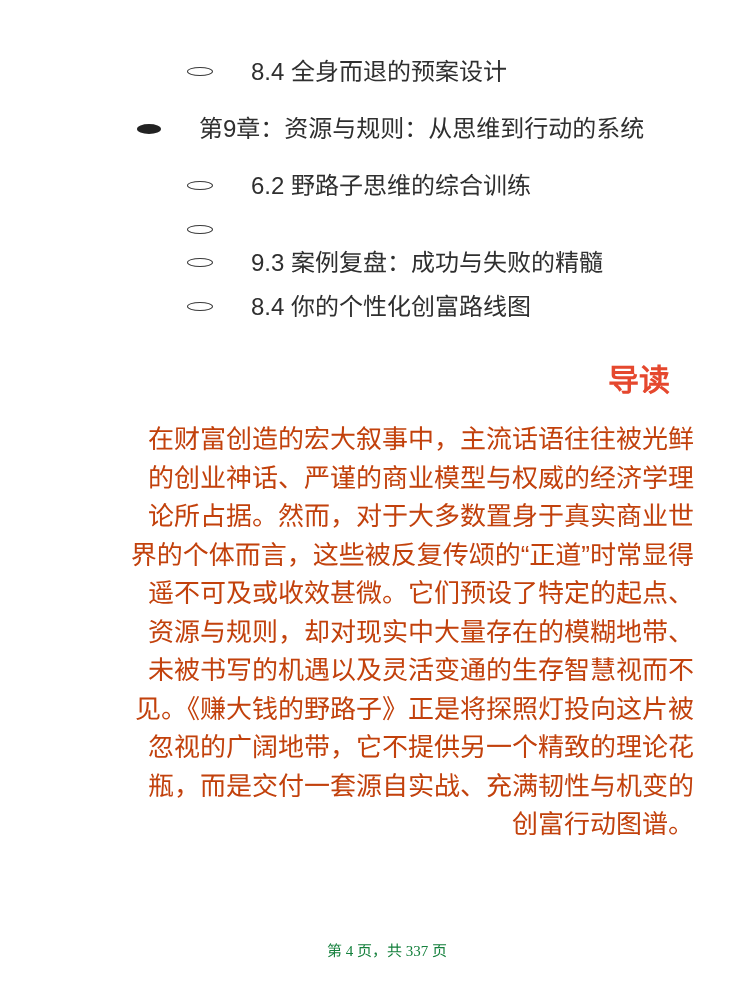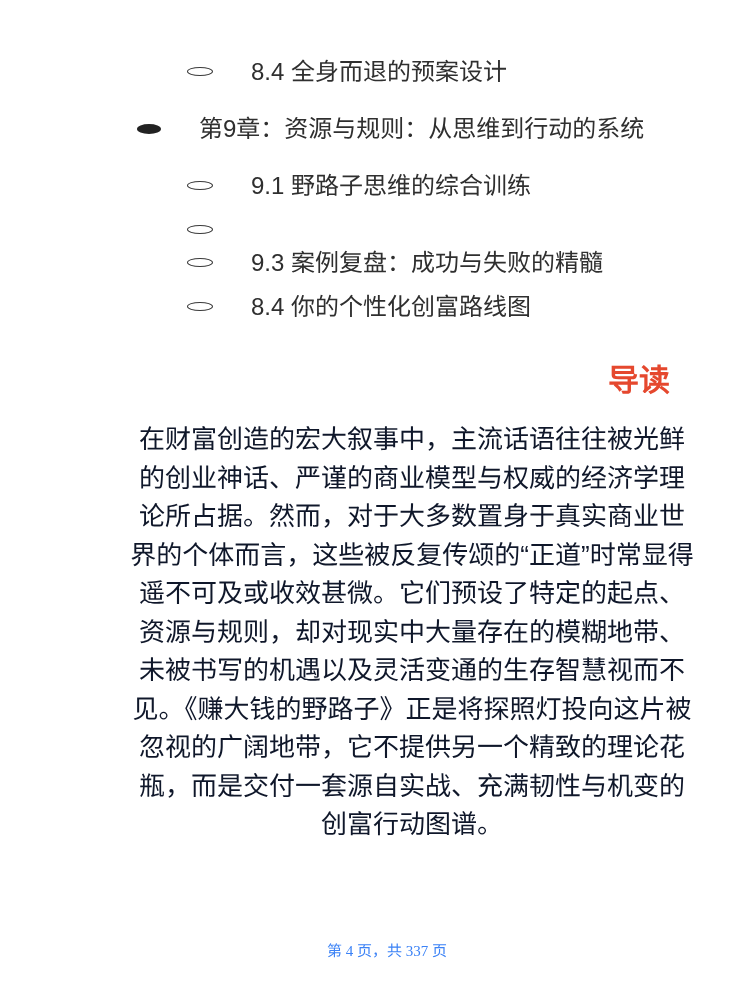--- a/index.html
+++ b/index.html
@@ -57,55 +57,55 @@
     font-weight: 700;
     line-height: 42px;
     color: #e5482e;
   }
   
   .body-paragraph {
     margin: 18px 0 0 0;
     width: 588px;
     font-size: 26px;
     line-height: 38.5px;
-    color: #0f172a;
-    text-align: center;
+    color: #c2410c;
+    text-align: right;
     word-break: break-all;
   }
   
   .page-footer {
     position: absolute;
     bottom: 40px;
     left: 0;
     width: 750px;
     text-align: center;
     font-family: "Liberation Serif", serif;
     font-size: 15px;
-    color: #3b82f6;
+    color: #15803d;
   }
 </style>
 </head>
 <body>
 
 <div class="page">
   <div class="content">
 
     <div class="li-row level2 orphan">
       <span class="bullet-circle"></span>
       <span>8.4 全身而退的预案设计</span>
     </div>
 
     <div class="li-row level1">
       <span class="bullet-disc"></span>
       <span>第9章：资源与规则：从思维到行动的系统</span>
     </div>
 
     <div class="li-row level2">
       <span class="bullet-circle"></span>
-      <span>9.1 野路子思维的综合训练</span>
+      <span>6.2 野路子思维的综合训练</span>
     </div>
     <div class="li-row level2">
       <span class="bullet-circle"></span>
     </div>
     <div class="li-row level2">
       <span class="bullet-circle"></span>
       <span>9.3 案例复盘：成功与失败的精髓</span>
     </div>
     <div class="li-row level2">
       <span class="bullet-circle"></span>

